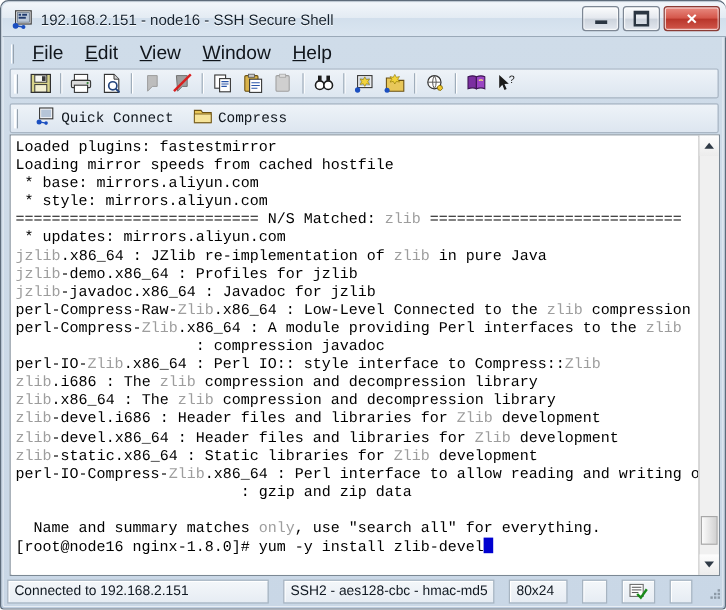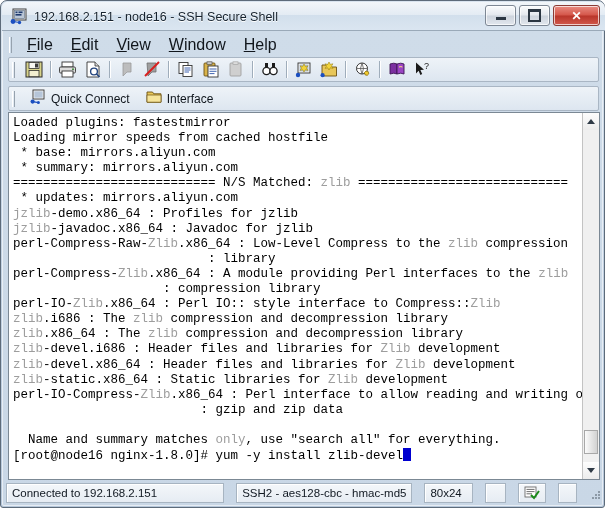--- a/index.html
+++ b/index.html
@@ -121,20 +121,21 @@
   .tbtn {
     width: 23px; height: 21px;
     display: flex; align-items: center; justify-content: center;
     margin: 0 1px;
   }
   .qbtn {
     display: flex; align-items: center; gap: 5px;
     height: 21px; padding: 0 7px; margin-left: 2px;
     font-size: 12px; color: #10161d;
     white-space: nowrap;
+    font-family: Liberation Mono, monospace;
   }
 
   
   .term-outer {
     position: absolute;
     left: 6px; top: 110px;
     width: 592px; height: 368px;
     background: #ffffff;
     border: 1px solid #7b8894;
     box-sizing: border-box;
@@ -402,38 +403,38 @@
       </span>
       <span>Quick Connect</span>
     </div>
     <div class="qbtn">
       <span>
         <svg width="16" height="16" viewBox="0 0 16 16">
           <path d="M1 3 h5.5 l1.3 1.8 h7.2 v8.4 h-14z" fill="#e8c75a" stroke="#6b5113" stroke-width="0.9"></path>
           <path d="M1 6 h14 v7.2 h-14z" fill="#f6e49a" stroke="#6b5113" stroke-width="0.7"></path>
         </svg>
       </span>
-      <span>Interface</span>
+      <span>Compress</span>
     </div>
   </div>
 
   <div class="term-outer">
     <div class="term" id="terminal">
           <div class="tline"><span>Loaded plugins: fastestmirror</span></div>
           <div class="tline"><span>Loading mirror speeds from cached hostfile</span></div>
           <div class="tline"><span> * base: mirrors.aliyun.com</span></div>
-          <div class="tline"><span> * summary: mirrors.aliyun.com</span></div>
+          <div class="tline"><span> * style: mirrors.aliyun.com</span></div>
           <div class="tline"><span>=========================== N/S Matched: </span><span class="hl">zlib</span><span> ============================</span></div>
           <div class="tline"><span> * updates: mirrors.aliyun.com</span></div>
+          <div class="tline"><span class="hl">j</span><span class="hl">zlib</span><span>.x86_64 : JZlib re-implementation of </span><span class="hl">zlib</span><span> in pure Java</span></div>
           <div class="tline"><span class="hl">jzlib</span><span>-demo.x86_64 : Profiles for jzlib</span></div>
           <div class="tline"><span class="hl">jzlib</span><span>-javadoc.x86_64 : Javadoc for jzlib</span></div>
-          <div class="tline"><span>perl-Compress-Raw-</span><span class="hl">Zlib</span><span>.x86_64 : Low-Level Compress to the </span><span class="hl">zlib</span><span> compression</span></div>
-          <div class="tline"><span>                          : library</span></div>
+          <div class="tline"><span>perl-Compress-Raw-</span><span class="hl">Zlib</span><span>.x86_64 : Low-Level Connected to the </span><span class="hl">zlib</span><span> compression</span></div>
           <div class="tline"><span>perl-Compress-</span><span class="hl">Zlib</span><span>.x86_64 : A module providing Perl interfaces to the </span><span class="hl">zlib</span></div>
-          <div class="tline"><span>                    : compression library</span></div>
+          <div class="tline"><span>                    : compression javadoc</span></div>
           <div class="tline"><span>perl-IO-</span><span class="hl">Zlib</span><span>.x86_64 : Perl IO:: style interface to Compress::</span><span class="hl">Zlib</span></div>
           <div class="tline"><span class="hl">zlib</span><span>.i686 : The </span><span class="hl">zlib</span><span> compression and decompression library</span></div>
           <div class="tline"><span class="hl">zlib</span><span>.x86_64 : The </span><span class="hl">zlib</span><span> compression and decompression library</span></div>
           <div class="tline"><span class="hl">zlib</span><span>-devel.i686 : Header files and libraries for </span><span class="hl">Zlib</span><span> development</span></div>
           <div class="tline"><span class="hl">zlib</span><span>-devel.x86_64 : Header files and libraries for </span><span class="hl">Zlib</span><span> development</span></div>
           <div class="tline"><span class="hl">zlib</span><span>-static.x86_64 : Static libraries for </span><span class="hl">Zlib</span><span> development</span></div>
           <div class="tline"><span>perl-IO-Compress-</span><span class="hl">Zlib</span><span>.x86_64 : Perl interface to allow reading and writing of</span></div>
           <div class="tline"><span>                         : gzip and zip data</span></div>
           <div class="tline">&nbsp;</div>
           <div class="tline"><span>  Name and summary matches </span><span class="hl">only</span><span>, use "search all" for everything.</span></div>

